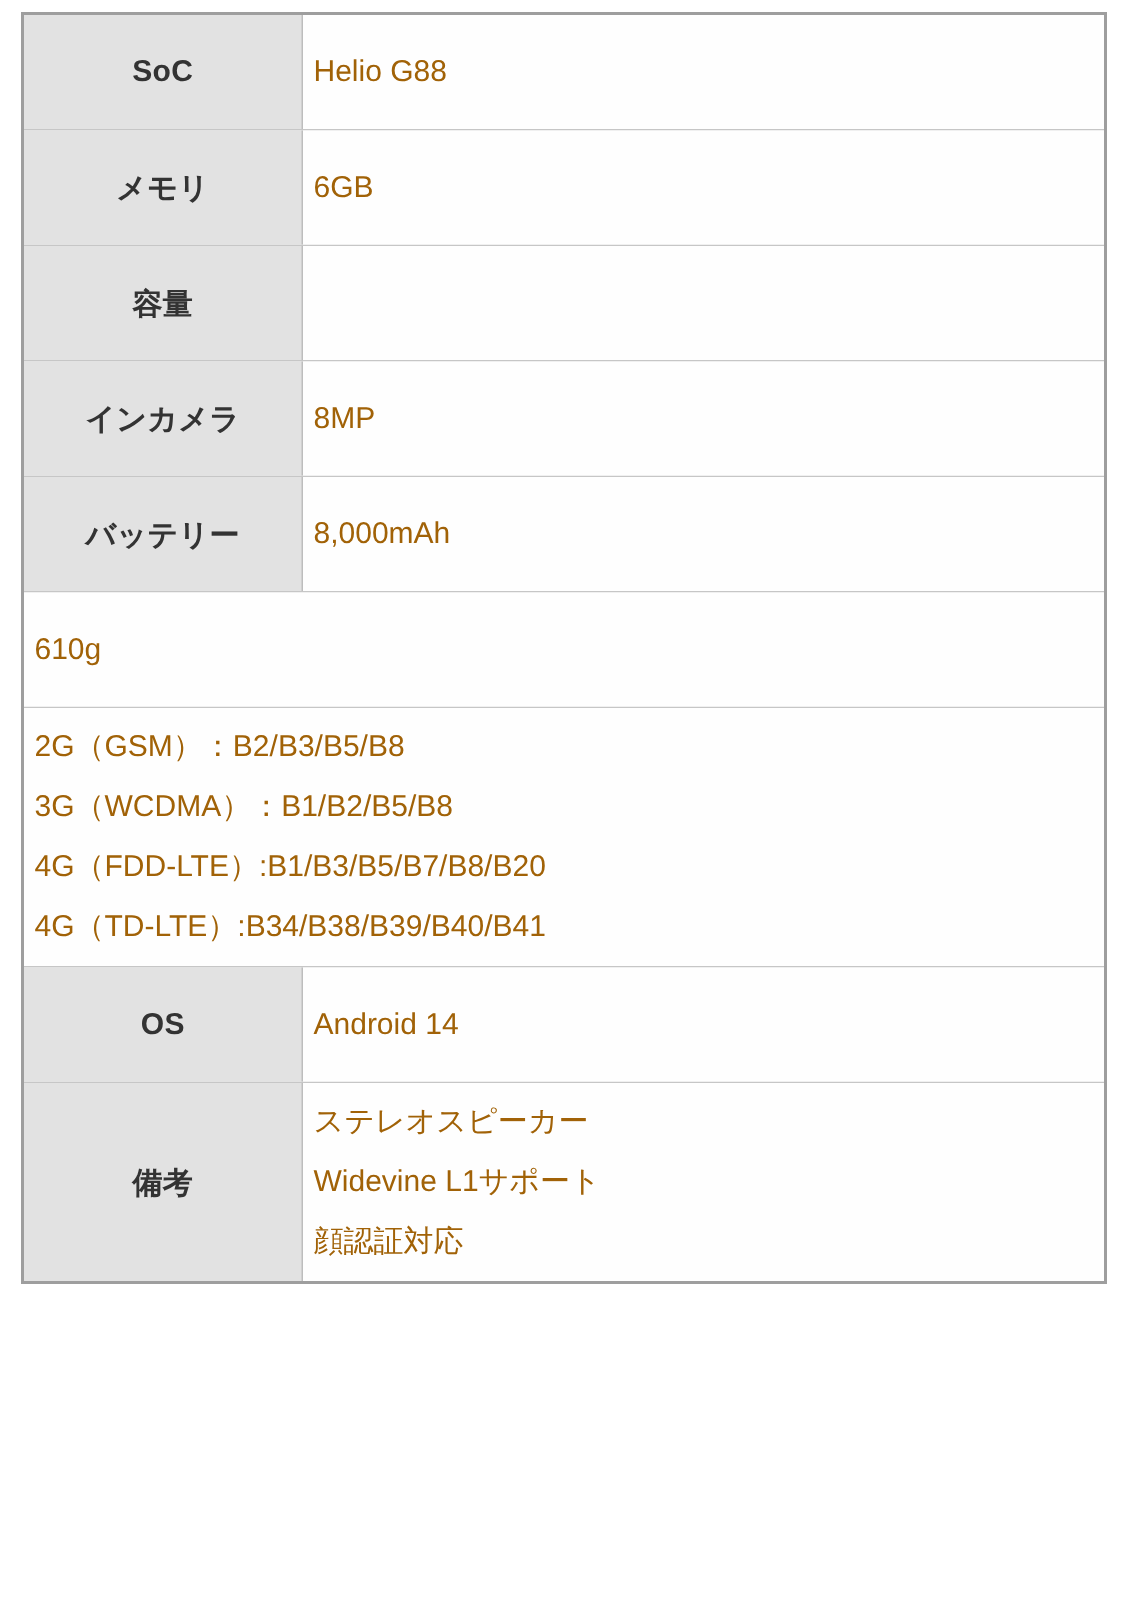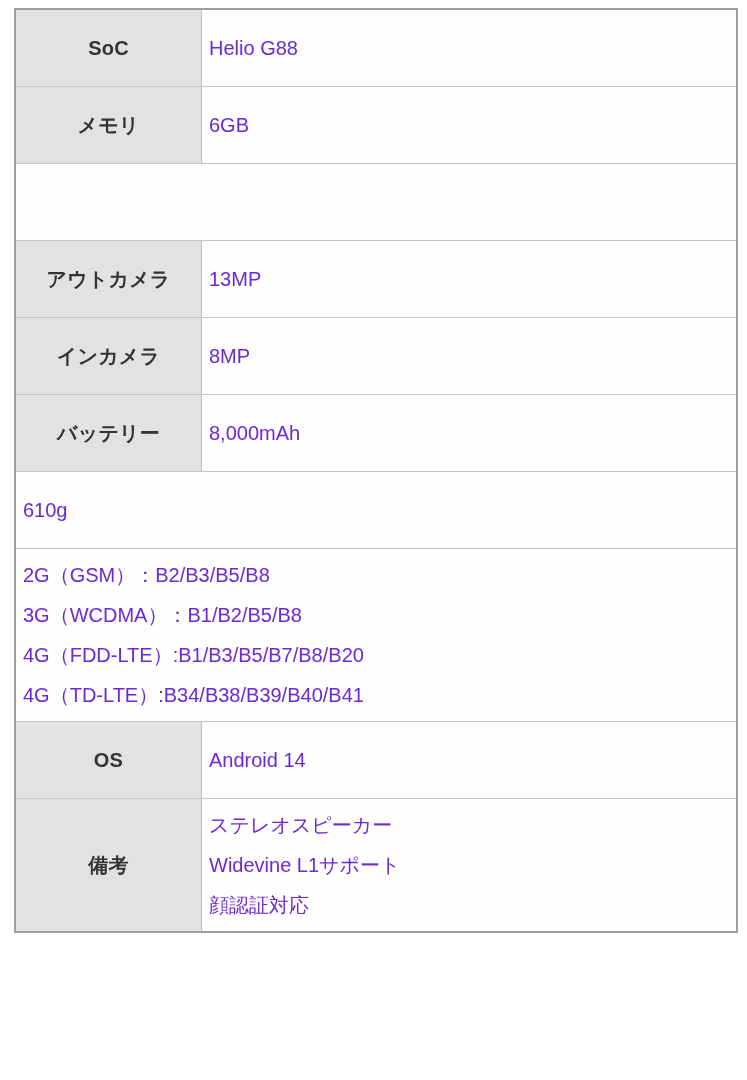--- a/index.html
+++ b/index.html
@@ -49,21 +49,21 @@
     background: #fefefe;
     display: flex;
     flex-direction: column;
     justify-content: center;
     padding: 6px 10px 6px 7px;
     box-sizing: border-box;
   }
   .value-line {
     font-size: 20px;
     line-height: 40px;
-    color: #6d28d9;
+    color: #a16207;
     white-space: nowrap;
   }
 </style>
 </head>
 <body>
 
 <div class="page">
   <div class="spec-table">
       <div class="spec-row">
         <div class="label-cell">SoC</div>
@@ -71,26 +71,21 @@
           <div class="value-line">Helio G88</div>
         </div>
       </div>
       <div class="spec-row">
         <div class="label-cell">メモリ</div>
         <div class="value-cell">
           <div class="value-line">6GB</div>
         </div>
       </div>
       <div class="spec-row">
-      </div>
-      <div class="spec-row">
-        <div class="label-cell">アウトカメラ</div>
-        <div class="value-cell">
-          <div class="value-line">13MP</div>
-        </div>
+        <div class="label-cell">容量</div>
       </div>
       <div class="spec-row">
         <div class="label-cell">インカメラ</div>
         <div class="value-cell">
           <div class="value-line">8MP</div>
         </div>
       </div>
       <div class="spec-row">
         <div class="label-cell">バッテリー</div>
         <div class="value-cell">

